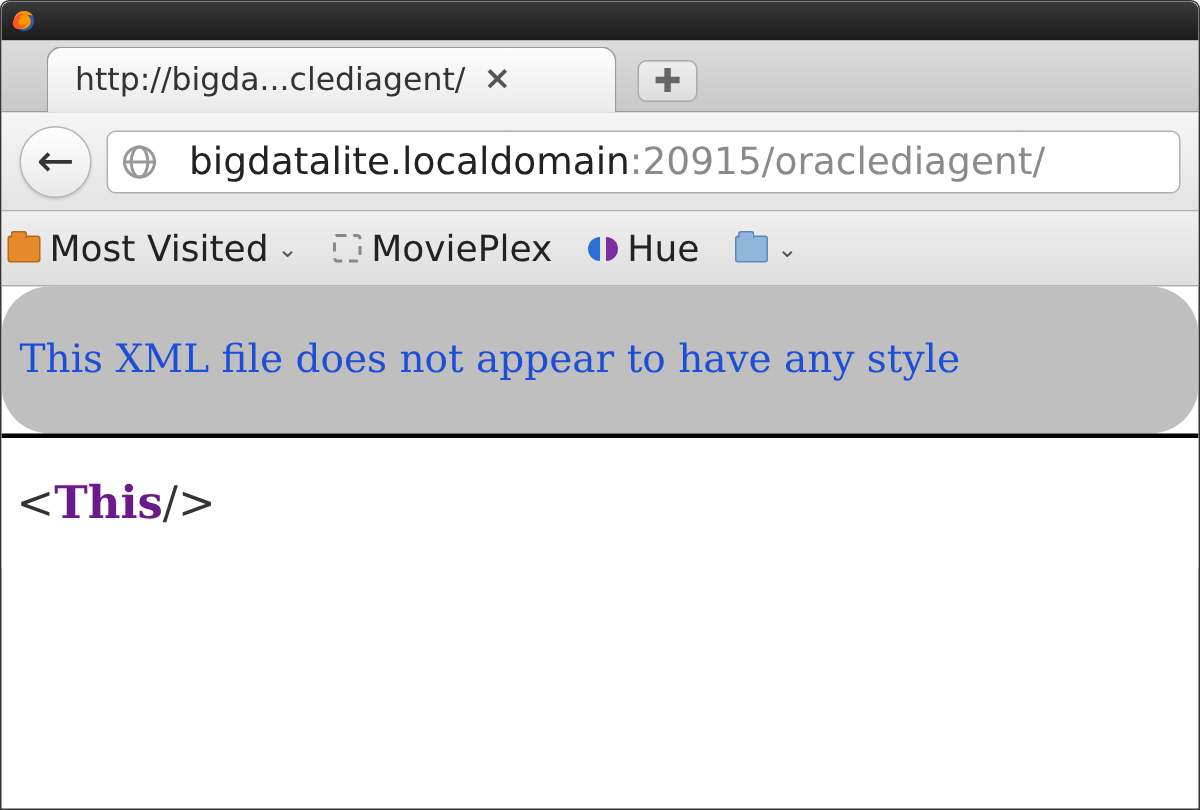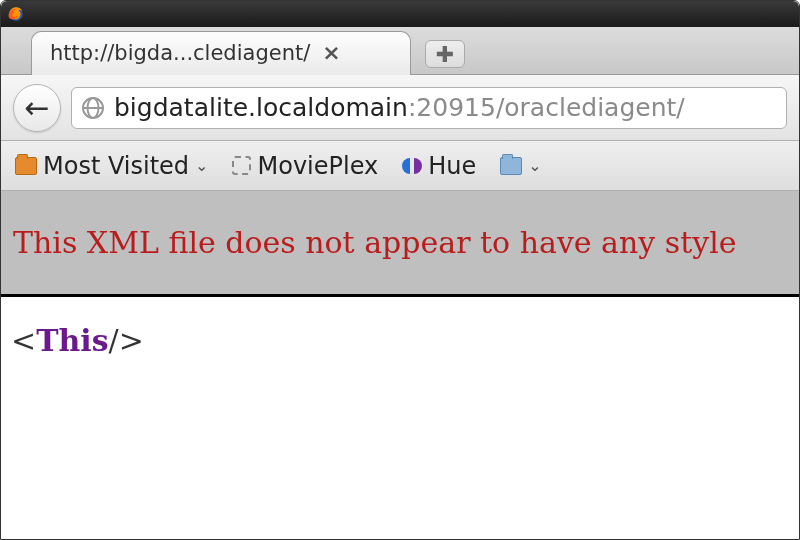--- a/index.html
+++ b/index.html
@@ -94,21 +94,21 @@
     }
     .urlbar {
       flex: 1;
       height: 42px;
       background: #fff;
       border: 1px solid #b0b0b0;
       border-radius: 6px;
       display: flex;
       align-items: center;
       padding: 0 10px;
-      gap: 10px;
+      gap: 22px;
       font-size: 25px;
       overflow: hidden;
       white-space: nowrap;
     }
     .globe-icon {
       width: 22px;
       height: 22px;
       border: 2px solid #999;
       border-radius: 50%;
       position: relative;
@@ -135,21 +135,21 @@
       background: #999;
       transform: translateY(-50%);
     }
     .url-host { color: #222; }
     .url-rest { color: #8a8a8a; }
     .bookmarkbar {
       background: linear-gradient(to bottom, #efefef 0%, #dedede 100%);
       height: 50px;
       display: flex;
       align-items: center;
-      padding: 0 14px;
+      padding: 0 4px;
       gap: 24px;
       font-size: 24px;
       color: #222;
       border-bottom: 1px solid #b0b0b0;
     }
     .bm-item {
       display: flex;
       align-items: center;
       gap: 6px;
       cursor: pointer;
@@ -224,24 +224,25 @@
       top: 2px;
       width: 8px;
       height: 16px;
       background: #7a2fa0;
       border-radius: 0 8px 8px 0;
     }
     .content-banner {
       background: #bfbfbf;
       padding: 34px 12px;
       font-family: "DejaVu Serif", Georgia, serif;
-      font-size: 30px;
-      color: #b91c1c;
+      font-size: 26px;
+      color: #1d4ed8;
       white-space: nowrap;
       overflow: hidden;
+      border-radius: 32px;
     }
     .divider {
       border-top: 3px solid #000;
     }
     .xml-area {
       background: #fff;
       padding: 26px 10px;
       font-family: "DejaVu Serif", Georgia, serif;
       font-size: 30px;
       color: #333;

